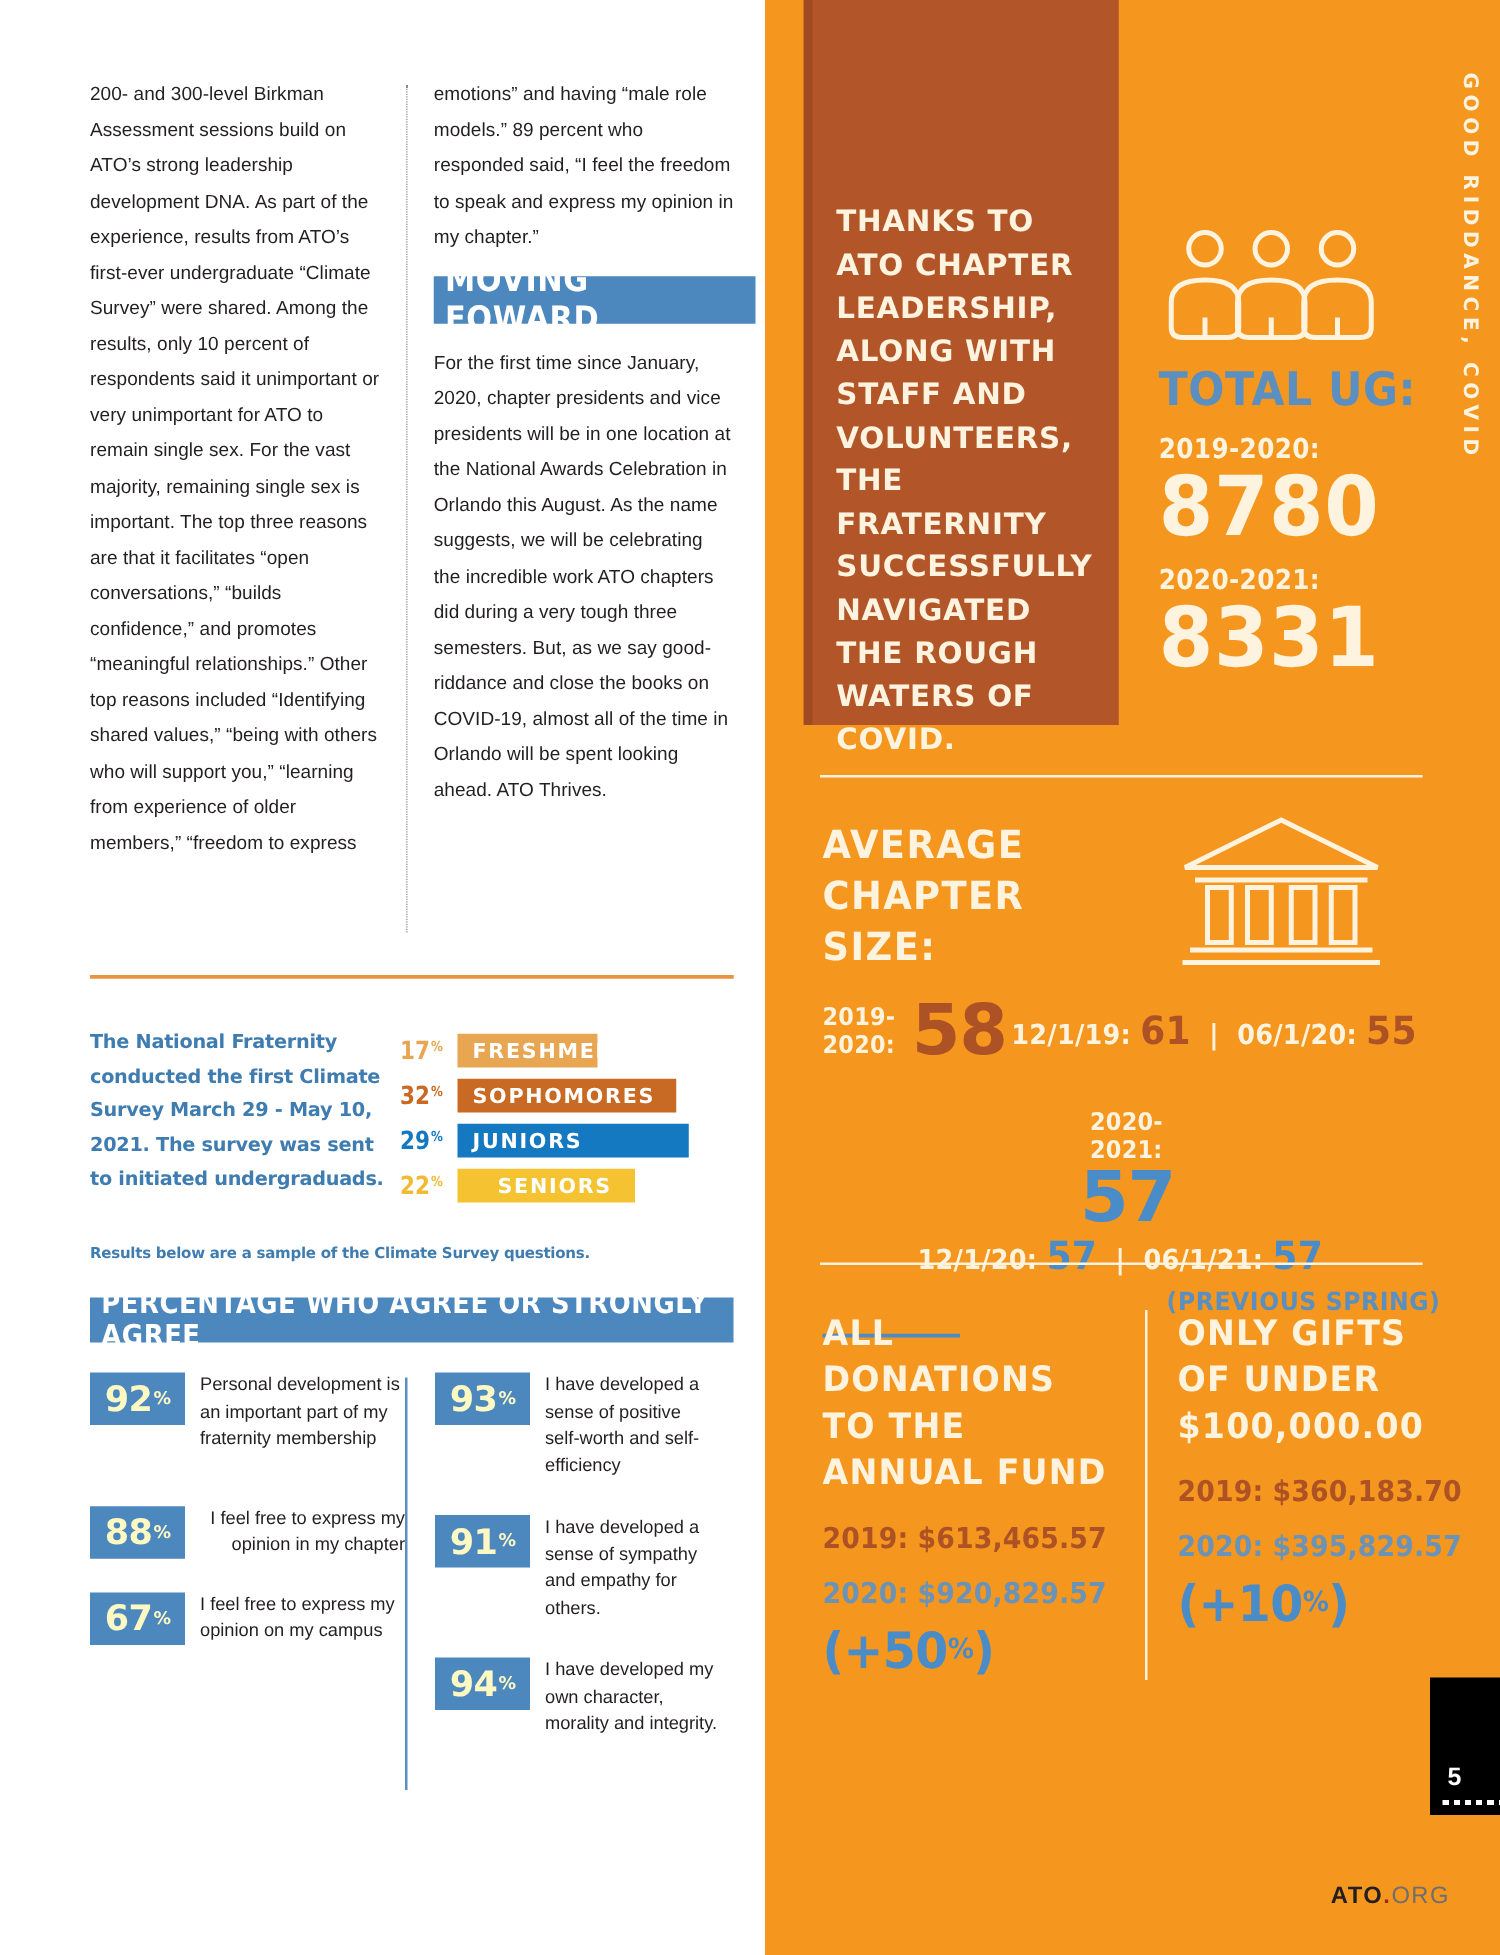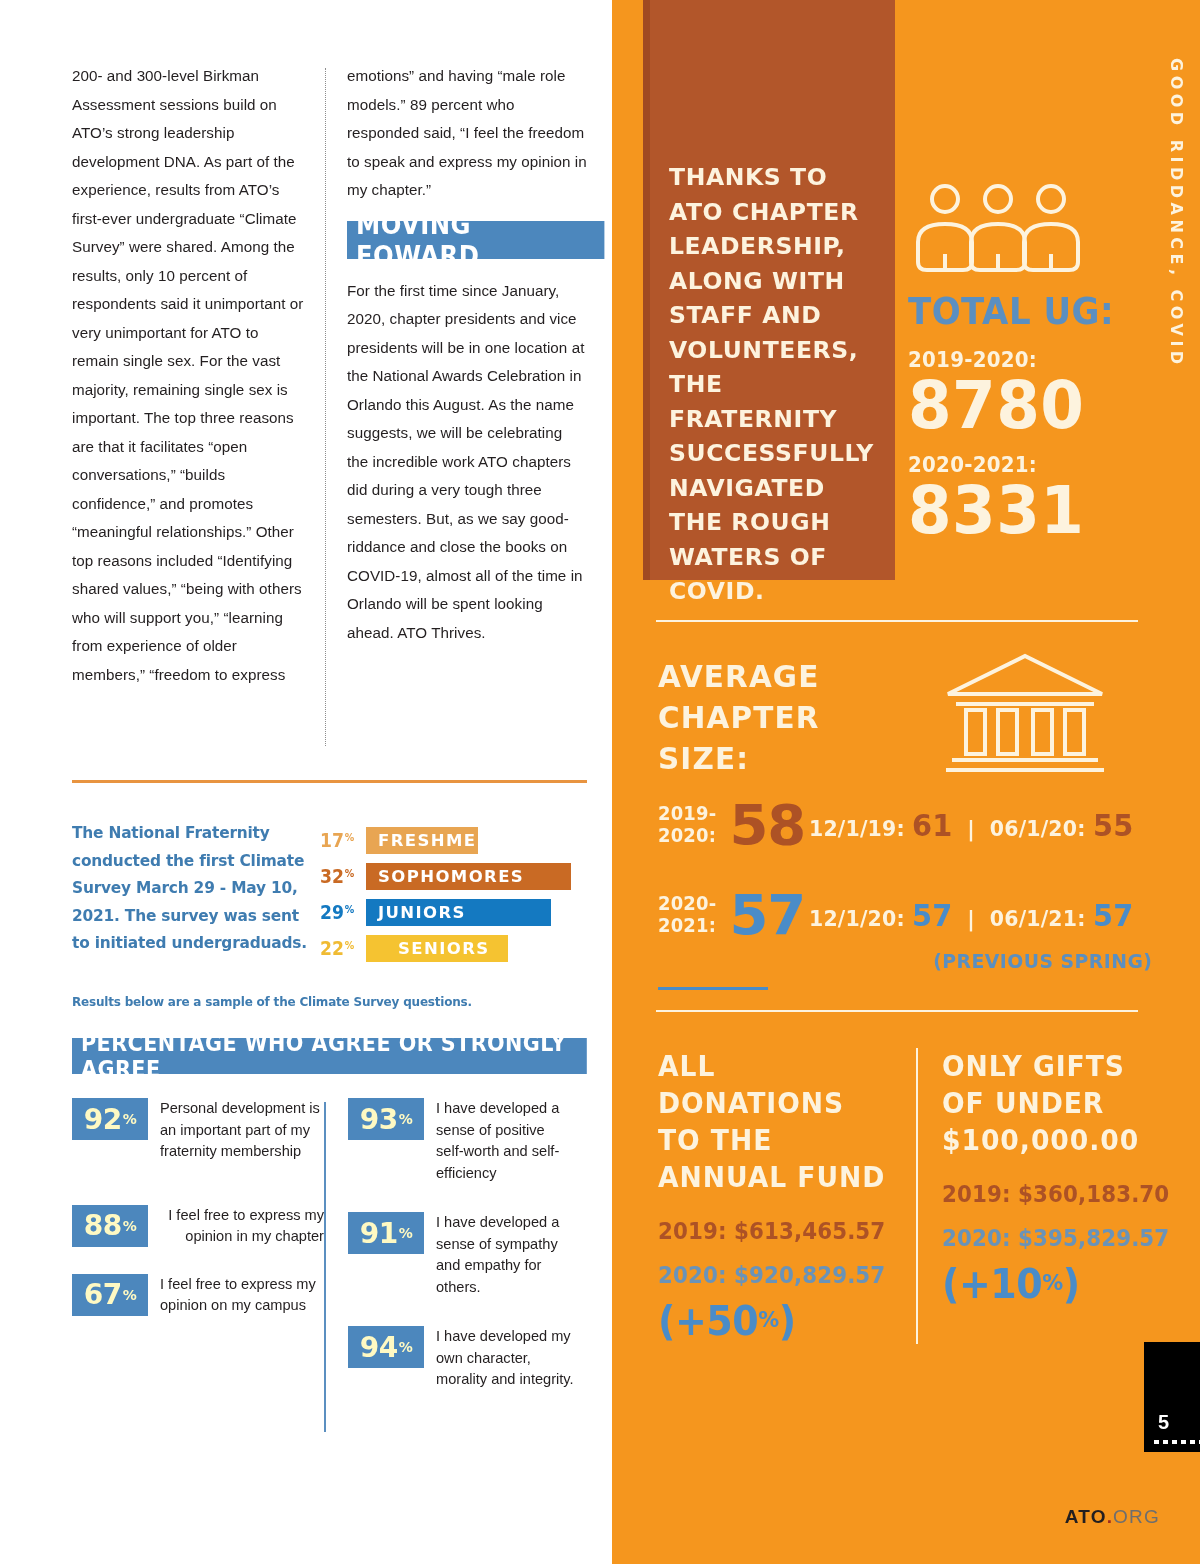--- a/index.html
+++ b/index.html
@@ -148,21 +148,21 @@
     position: absolute; right: 14px; top: 58px;
     color: #fdf3de;
     font-family: "DejaVu Sans", sans-serif; font-weight: bold;
     font-size: 16px; letter-spacing: 4.5px;
     writing-mode: vertical-rl;
     white-space: nowrap;
   }
 
   
   .totalug {
-    position: absolute; left: 296px; top: 182px; width: 250px;
+    position: absolute; left: 315px; top: 182px; width: 250px;
   }
   .people-icon { width: 180px; height: 96px; display: block; margin-bottom: 12px; }
   .totalug-title {
     color: #5b8fc0; font-family: "DejaVu Sans", sans-serif;
     font-weight: bold; font-size: 37px; letter-spacing: 0.5px;
     transform: scaleX(0.92); transform-origin: left center;
   }
   .ug-year {
     color: #fdf3de; font-family: "DejaVu Sans", sans-serif;
     font-weight: bold; font-size: 22px; letter-spacing: 0.3px;
@@ -315,21 +315,21 @@
         </div>
         <div class="bar" style="background:#e8a552;width:112px;">
           <span>FRESHMEN</span>
         </div>
       </div>
 
       <div class="bar-row">
         <div class="bar-pct" style="color:#c96a24;">
           <span>32</span><sup>%</sup>
         </div>
-        <div class="bar" style="background:#c96a24;width:205px;">
+        <div class="bar" style="background:#c96a24;width:175px;">
           <span>SOPHOMORES</span>
         </div>
       </div>
 
       <div class="bar-row">
         <div class="bar-pct" style="color:#1479c1;">
           <span>29</span><sup>%</sup>
         </div>
         <div class="bar" style="background:#1479c1;width:185px;">
           <span>JUNIORS</span>
@@ -464,21 +464,21 @@
       <div class="avg-big rust">58</div>
       <div class="avg-sub">
         <span>12/1/19:</span>
         <span class="num rust">61</span>
         <span class="pipe">|</span>
         <span>06/1/20:</span>
         <span class="num rust">55</span>
       </div>
     </div>
 
-    <div class="avg-row" style="margin-top:34px;">
+    <div class="avg-row" style="margin-top:34px;flex-direction:column;">
       <div class="avg-label">2020-<br>2021:</div>
       <div class="avg-big blue">57</div>
       <div class="avg-sub">
         <span>12/1/20:</span>
         <span class="num blue">57</span>
         <span class="pipe">|</span>
         <span>06/1/21:</span>
         <span class="num blue">57</span>
       </div>
     </div>

